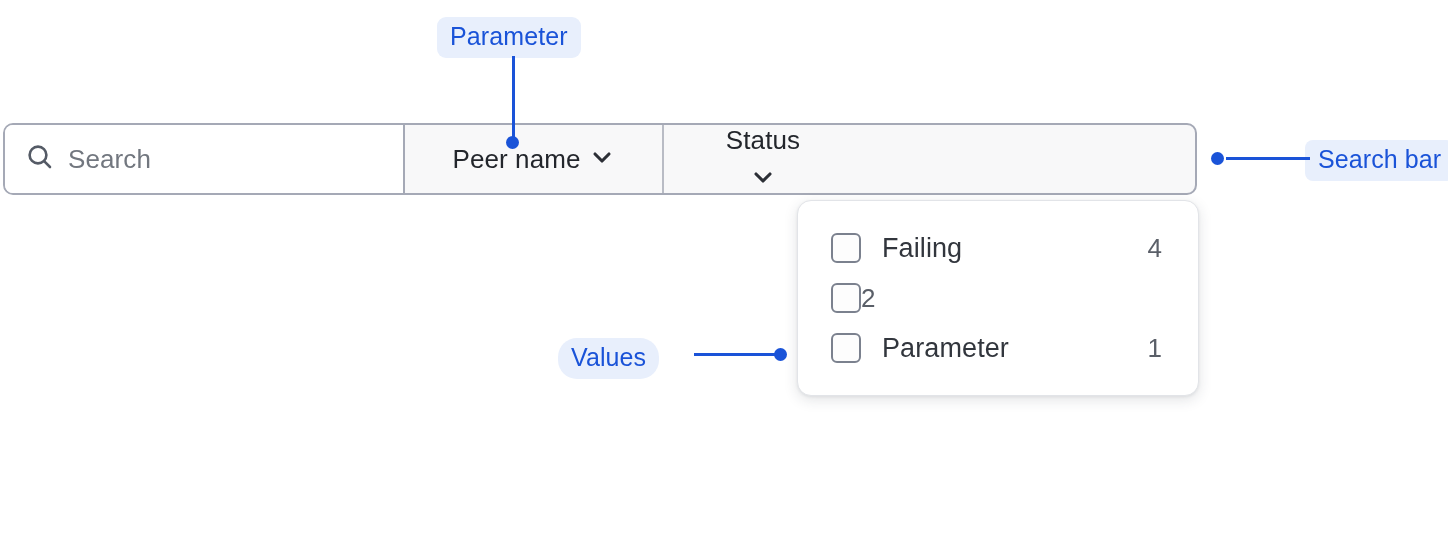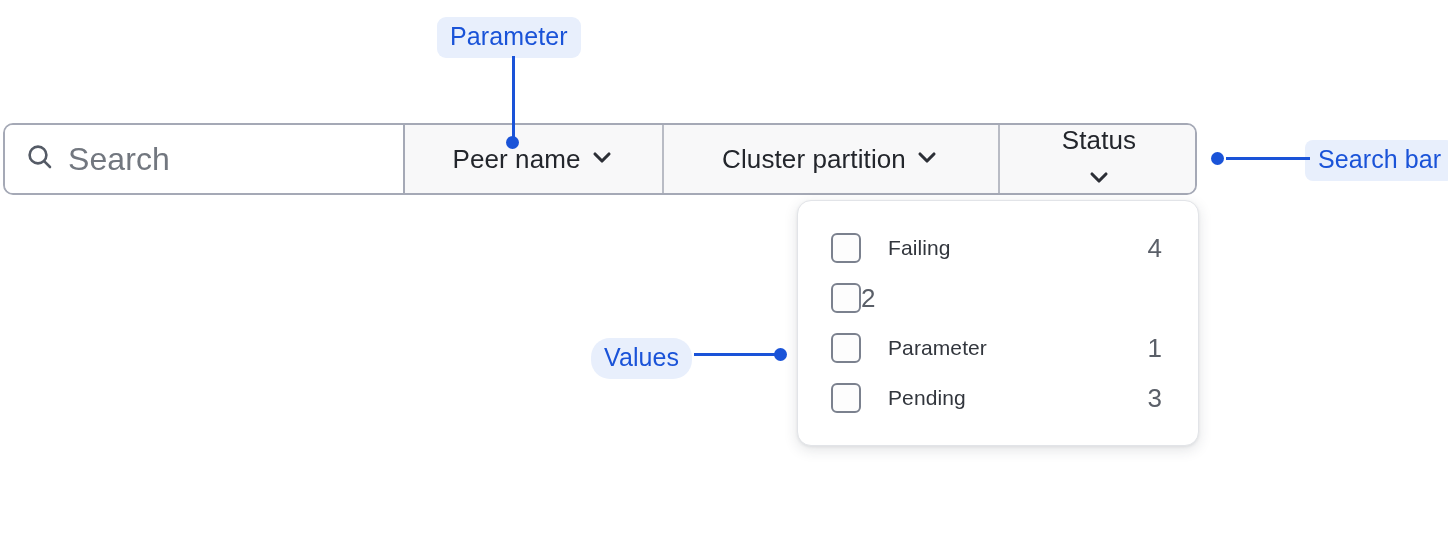--- a/index.html
+++ b/index.html
@@ -21,21 +21,21 @@
     background: #e8effc;
     color: #1a53d8;
     font-size: 25px;
     font-weight: 500;
     border-radius: 8px;
     padding: 5px 13px 7px 13px;
     white-space: nowrap;
     letter-spacing: 0.1px;
   }
   #anno-parameter { left: 437px; top: 17px; border-radius: 9px; }
-  #anno-values    { left: 591px; top: 338px; border-radius: 19px; }
+  #anno-values    { left: 558px; top: 338px; border-radius: 19px; }
   #anno-filterbar { left: 1305px; top: 140px; }
 
   
   .conn-line-v {
     position: absolute;
     width: 3px;
     background: #1a53d8;
   }
   .conn-line-h {
     position: absolute;
@@ -80,21 +80,21 @@
     background: #ffffff;
     display: flex;
     align-items: center;
     gap: 13px;
     padding-left: 20px;
     border-right: 2px solid #a5a9b6;
     flex: none;
   }
   .search-icon { flex: none; display: block; }
   .search-text {
-    font-size: 32px;
+    font-size: 26px;
     color: #72777f;
     letter-spacing: 0.1px;
   }
 
   .filter-cell {
     box-sizing: border-box;
     background: #f8f8f9;
     display: flex;
     align-items: center;
     justify-content: center;
@@ -139,23 +139,23 @@
   .dd-checkbox {
     width: 30px;
     height: 30px;
     box-sizing: border-box;
     border: 2px solid #7b818e;
     border-radius: 6px;
     background: #fdfdfd;
     flex: none;
   }
   .dd-label {
-    font-size: 21px;
+    font-size: 27px;
     color: #32363d;
-    margin-left: 27px;
+    margin-left: 21px;
     letter-spacing: 0.1px;
     flex: 1 1 auto;
   }
   .dd-count {
     font-size: 26px;
     color: #5a5f68;
     flex: none;
   }
 </style>
 </head>
@@ -175,28 +175,20 @@
 
   <div class="filter-cell" id="cell-peer-name">
     <span class="filter-label">Peer name</span>
     <span class="chev">
       <svg width="26" height="26" viewBox="0 0 26 26">
         <polyline points="6,10 13,17 20,10" fill="none" stroke="#2c2f36" stroke-width="3.1" stroke-linecap="round" stroke-linejoin="round"></polyline>
       </svg>
     </span>
   </div>
 
-  <div class="filter-cell" id="cell-cluster-partition">
-    <span class="filter-label">Cluster partition</span>
-    <span class="chev">
-      <svg width="26" height="26" viewBox="0 0 26 26">
-        <polyline points="6,10 13,17 20,10" fill="none" stroke="#2c2f36" stroke-width="3.1" stroke-linecap="round" stroke-linejoin="round"></polyline>
-      </svg>
-    </span>
-  </div>
 
   <div class="filter-cell" id="cell-status">
     <span class="filter-label">Status</span>
     <span class="chev">
       <svg width="26" height="26" viewBox="0 0 26 26">
         <polyline points="6,10 13,17 20,10" fill="none" stroke="#2c2f36" stroke-width="3.1" stroke-linecap="round" stroke-linejoin="round"></polyline>
       </svg>
     </span>
   </div>
 
@@ -214,25 +206,20 @@
     <span class="dd-checkbox"></span>
     <span class="dd-count">2</span>
   </div>
 
   <div class="dd-option">
     <span class="dd-checkbox"></span>
     <span class="dd-label">Parameter</span>
     <span class="dd-count">1</span>
   </div>
 
-  <div class="dd-option">
-    <span class="dd-checkbox"></span>
-    <span class="dd-label">Pending</span>
-    <span class="dd-count">3</span>
-  </div>
 
 </div>
 
 <div class="anno-chip" id="anno-parameter">Parameter</div>
 <div class="conn-line-v" id="conn-param-line"></div>
 <div class="conn-dot" id="conn-param-dot"></div>
 
 <div class="anno-chip" id="anno-values">Values</div>
 <div class="conn-line-h" id="conn-values-line"></div>
 <div class="conn-dot" id="conn-values-dot"></div>

